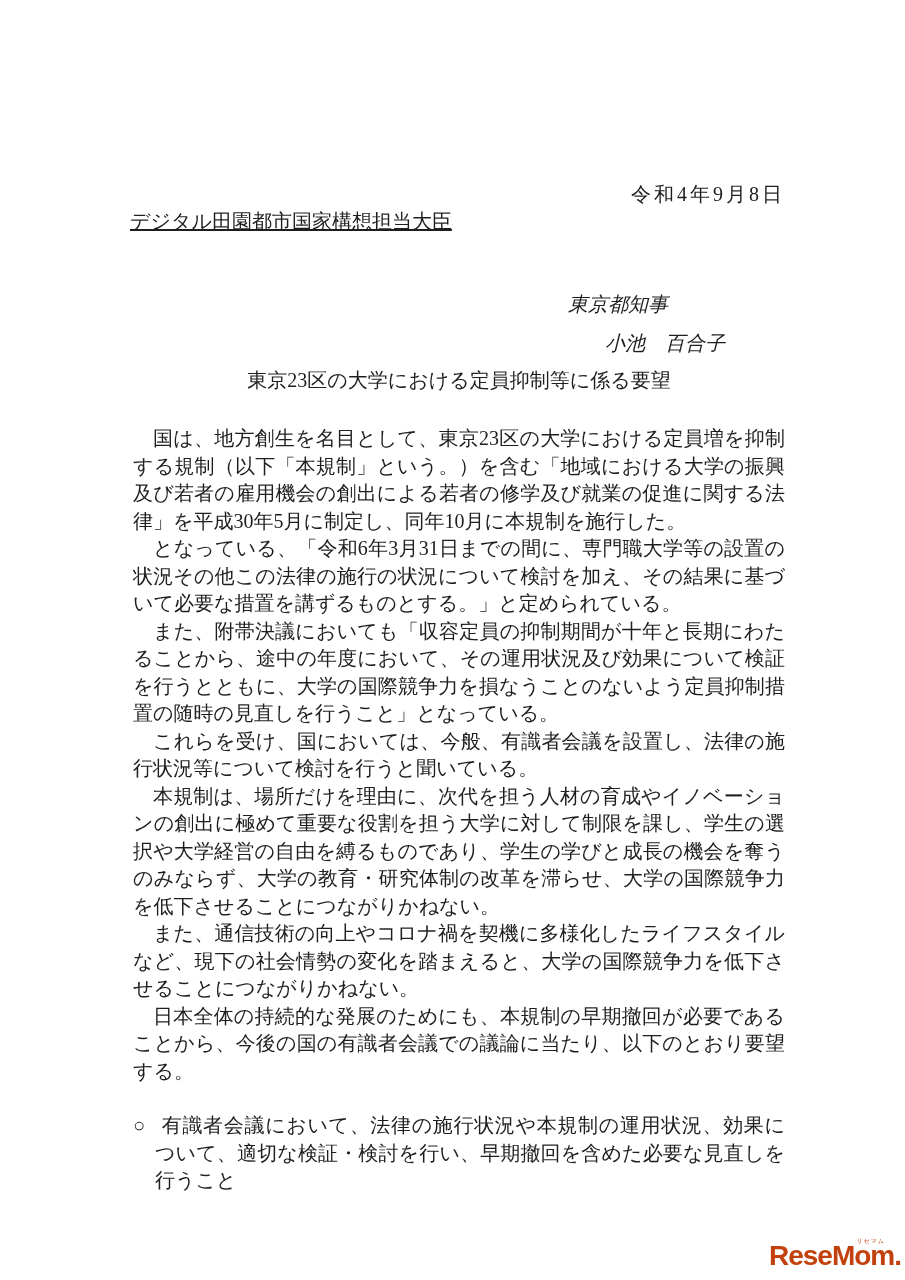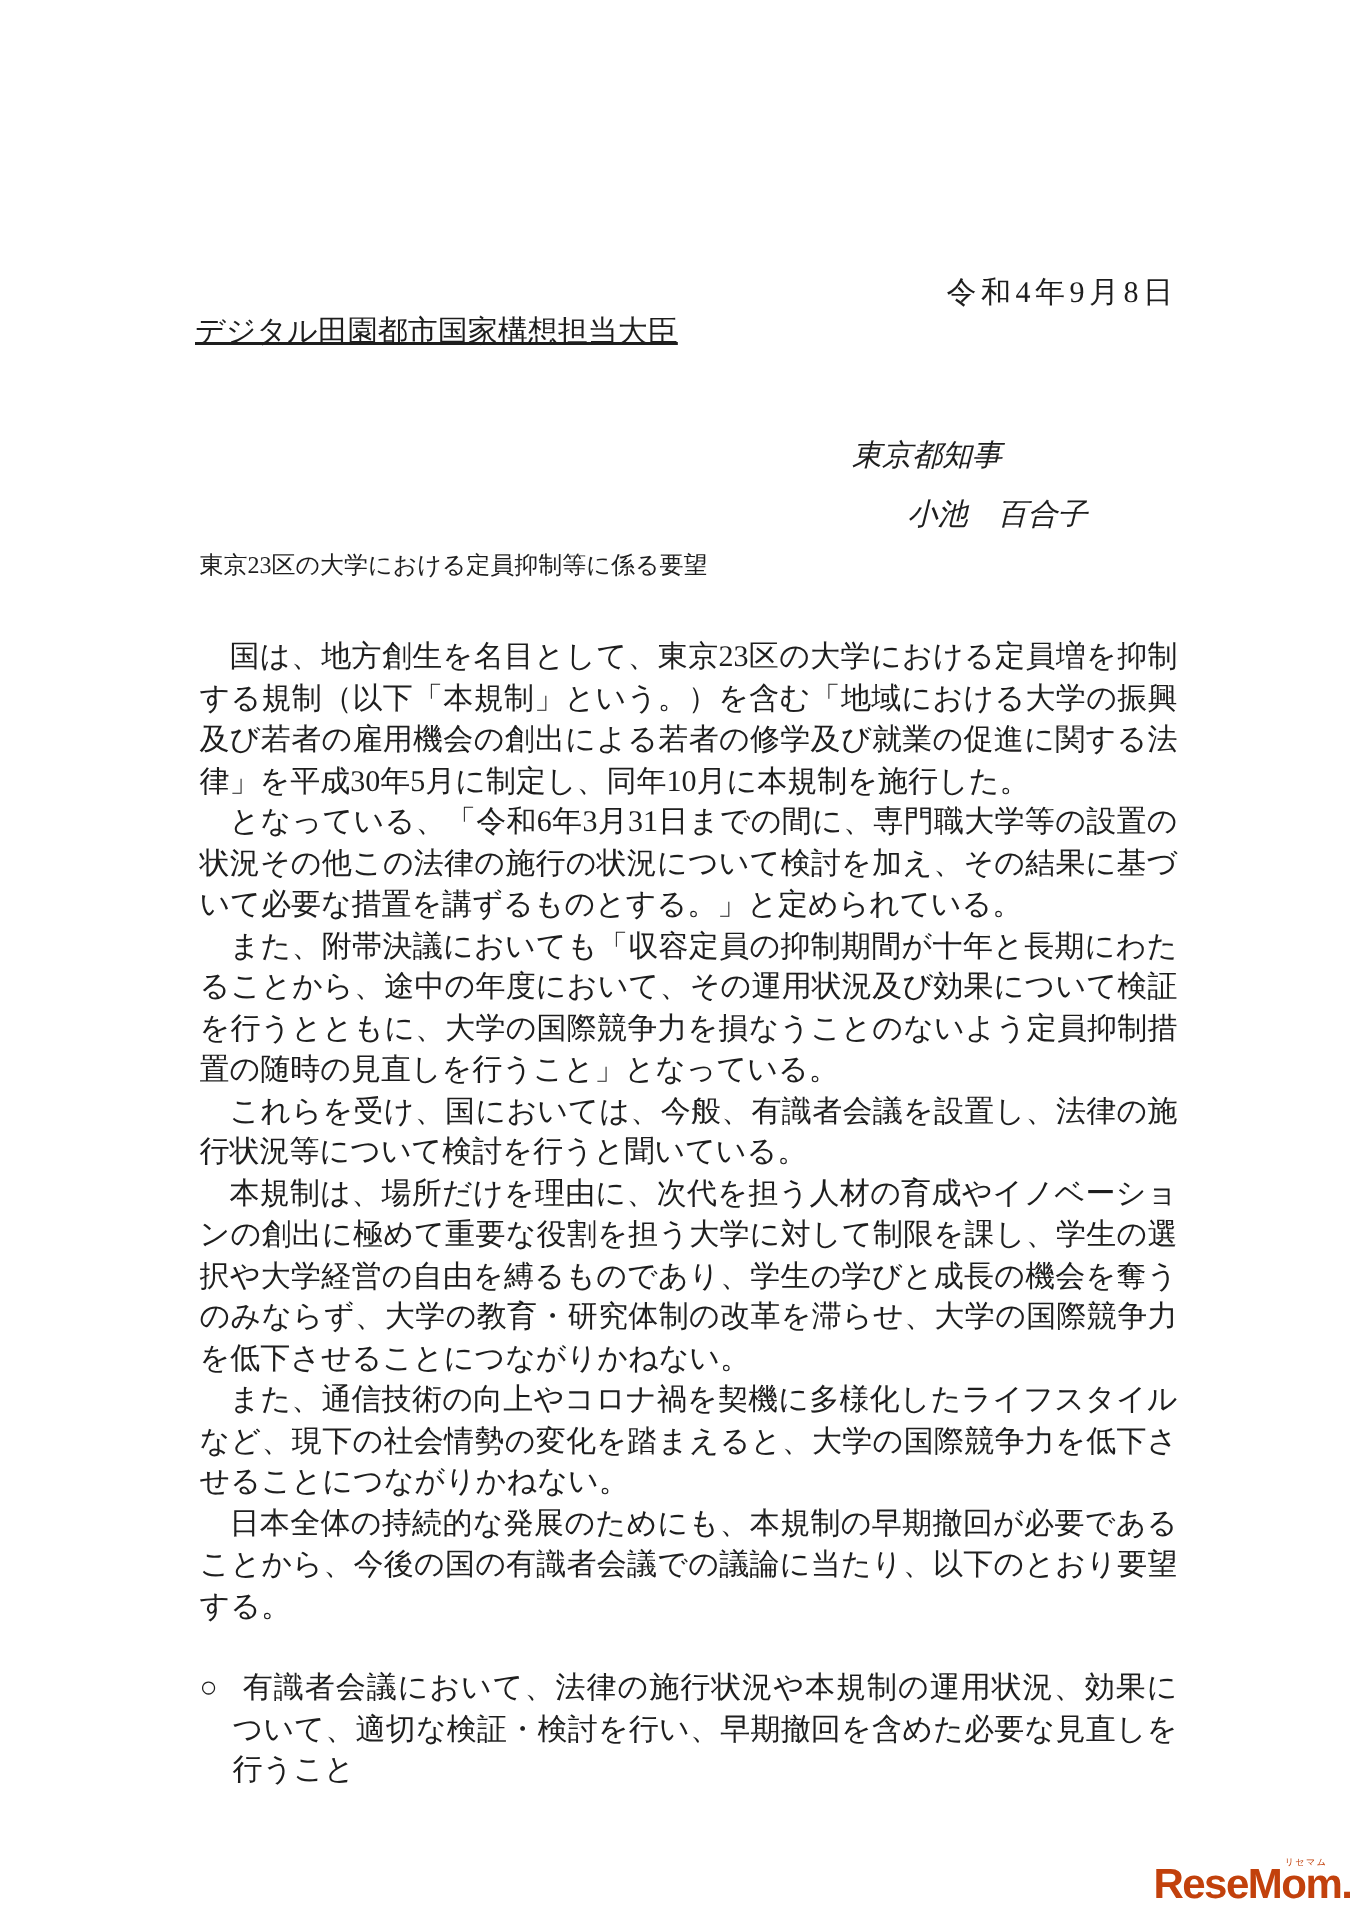--- a/index.html
+++ b/index.html
@@ -50,22 +50,22 @@
   }
   .sender-name {
     padding-left: 37px;
     margin-top: 11px;
   }
   .doc-title {
     position: absolute;
     top: 367px;
     left: 133px;
     width: 652px;
-    text-align: left;
-    font-size: 16px;
+    text-align: center;
+    font-size: 20px;
     white-space: nowrap;
   }
   .body-text {
     position: absolute;
     top: 425px;
     left: 133px;
     width: 652px;
     font-size: 20px;
     line-height: 27.5px;
     text-align: justify;

